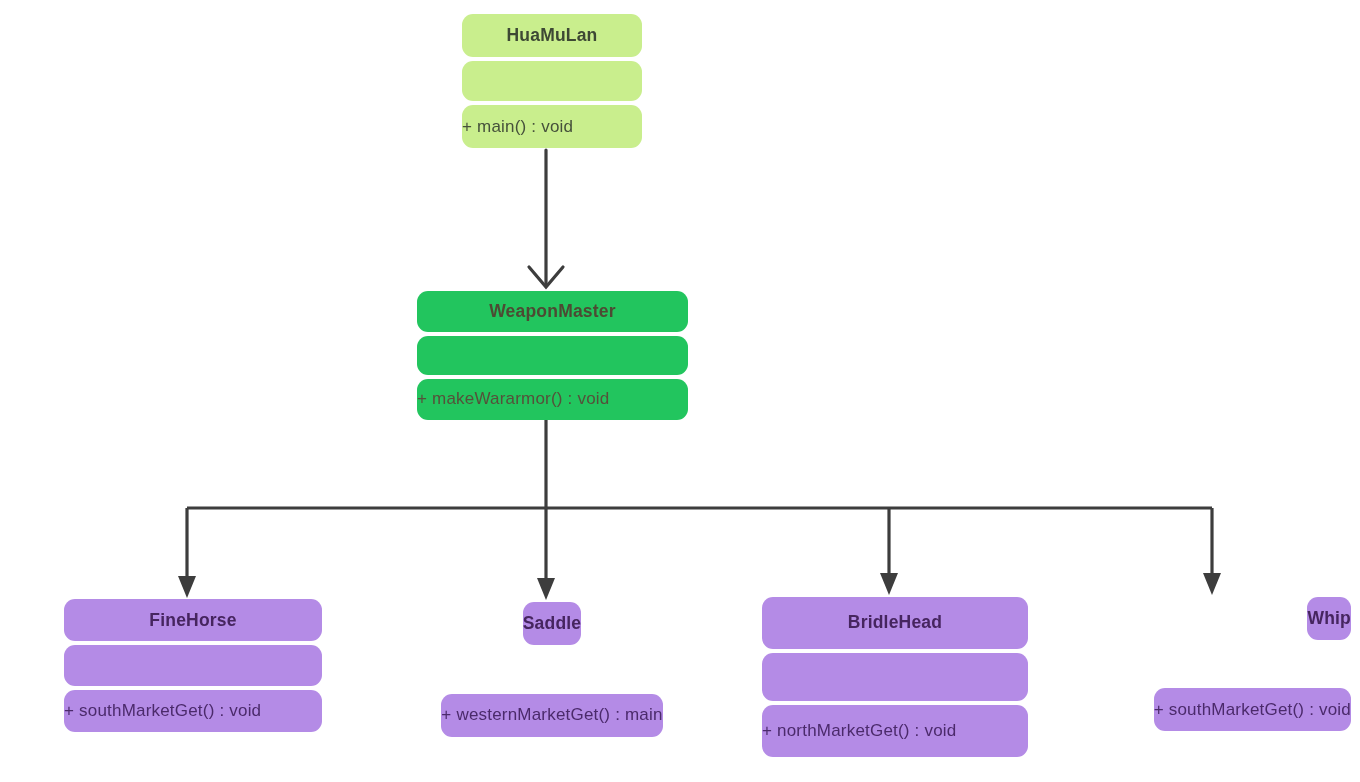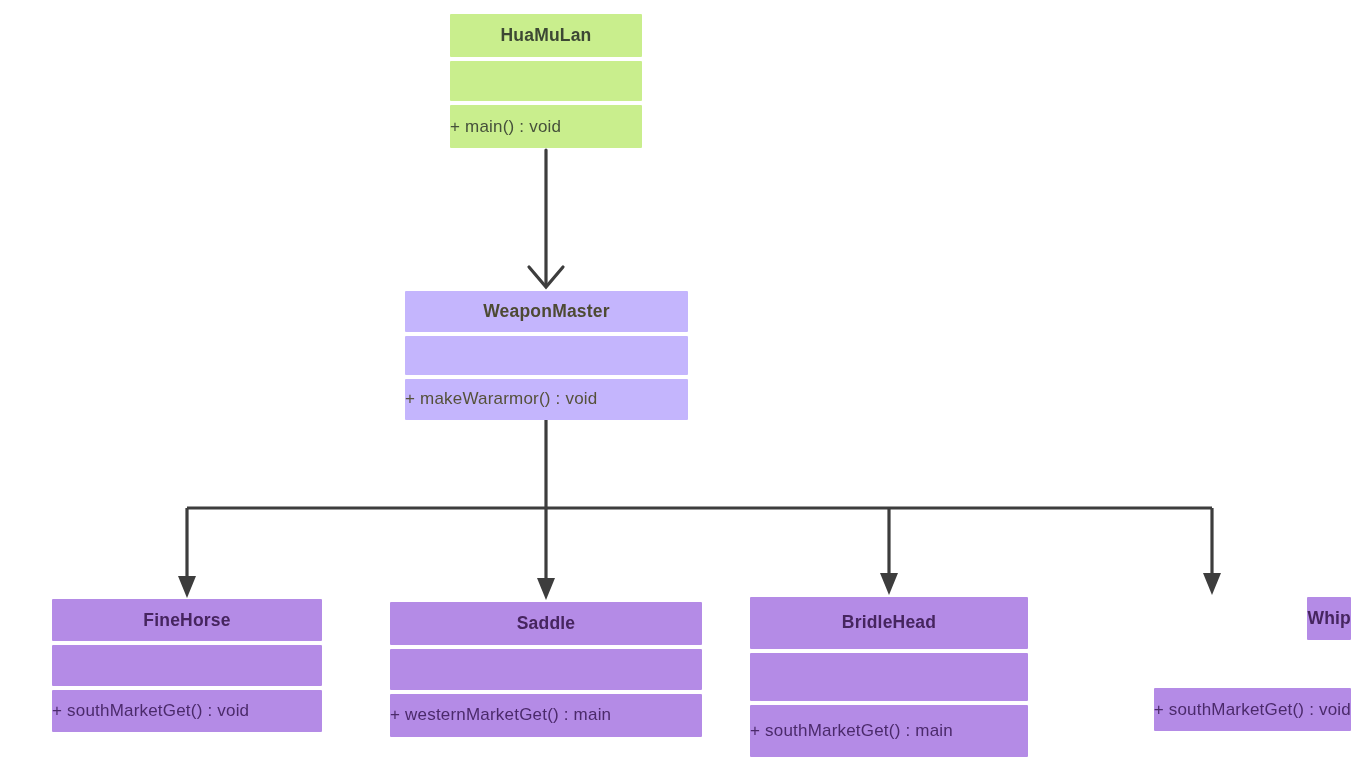--- a/index.html
+++ b/index.html
@@ -23,53 +23,54 @@
     pointer-events: none;
   }
   .uml-class {
     position: absolute;
     display: flex;
     flex-direction: column;
     gap: 4px;
     box-sizing: border-box;
   }
   .uml-class .sec {
-    border-radius: 1px;
+    border-radius: 11px;
     display: flex;
     align-items: center;
     box-sizing: border-box;
+    margin-left: 12px;
   }
   .uml-class .sec.title {
     flex: 1 1 0;
     justify-content: center;
     font-weight: bold;
     font-size: 17.5px;
     letter-spacing: 0.2px;
   }
   .uml-class .sec.attrs {
     flex: 0.95 1 0;
   }
   .uml-class .sec.methods {
     flex: 1 1 0;
     font-size: 17px;
     letter-spacing: 0.2px;
   }
   
   .uml-class.green .sec   { background: #c9ee8d; color: #46513b; }
   .uml-class.green .title { color: #3d4834; }
-  .uml-class.yellow .sec  { background: #c4b5fd; color: #55513a; text-align: right; }
+  .uml-class.yellow .sec  { background: #22c55e; color: #55513a; text-align: right; }
   .uml-class.yellow .title{ color: #4d4a33; }
   .uml-class.purple .sec  { background: #b48be6; color: #4b2a6b; }
   .uml-class.purple .title{ color: #46255f; }
 
   
   #box-huamulan     { left: 450px;  top: 14px;  width: 192px; height: 134px; }
   #box-weaponmaster { left: 405px;  top: 291px; width: 283px; height: 129px; }
   #box-finehorse    { left: 52px;   top: 599px; width: 270px; height: 133px; justify-content: flex-end; }
-  #box-saddle       { left: 390px;  top: 602px; width: 312px; height: 135px; }
+  #box-saddle       { left: 390px;  top: 602px; width: 312px; height: 135px; align-items: center; }
   #box-bridlehead   { left: 750px;  top: 597px; width: 278px; height: 160px; }
   #box-whip         { left: 1073px; top: 597px; width: 278px; height: 134px; align-items: flex-end; }
 </style>
 </head>
 <body>
 
 <div class="canvas">
 
   <svg class="connectors" viewBox="0 0 1360 782" xmlns="http://www.w3.org/2000/svg">
 
@@ -114,21 +115,21 @@
 
   <div class="uml-class purple" id="box-saddle">
     <div class="sec title">Saddle</div>
     <div class="sec attrs"></div>
     <div class="sec methods">+ westernMarketGet() : main</div>
   </div>
 
   <div class="uml-class purple" id="box-bridlehead">
     <div class="sec title">BridleHead</div>
     <div class="sec attrs"></div>
-    <div class="sec methods">+ southMarketGet() : main</div>
+    <div class="sec methods">+ northMarketGet() : void</div>
   </div>
 
   <div class="uml-class purple" id="box-whip">
     <div class="sec title">Whip</div>
     <div class="sec attrs"></div>
     <div class="sec methods">+ southMarketGet() : void</div>
   </div>
 
 </div>
 

